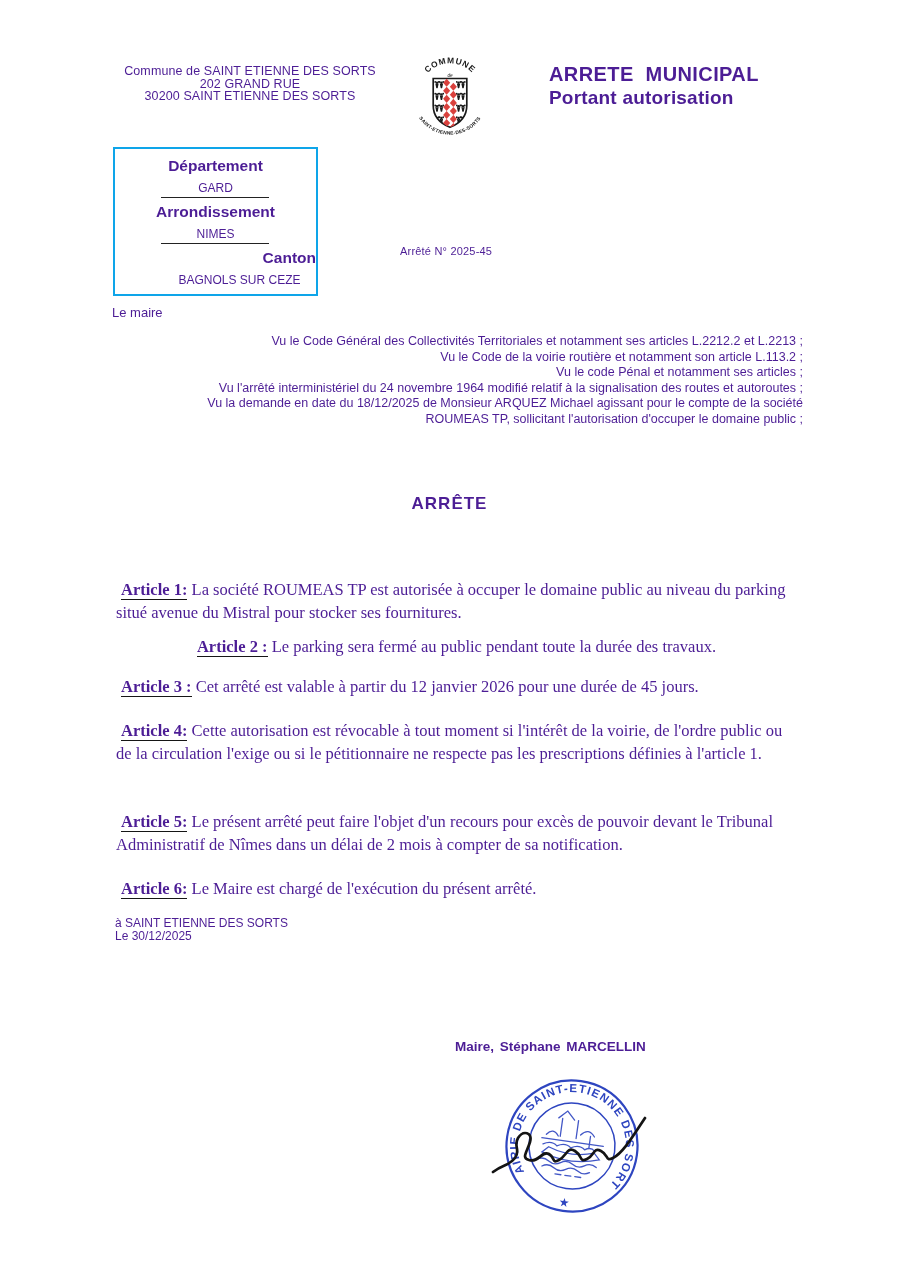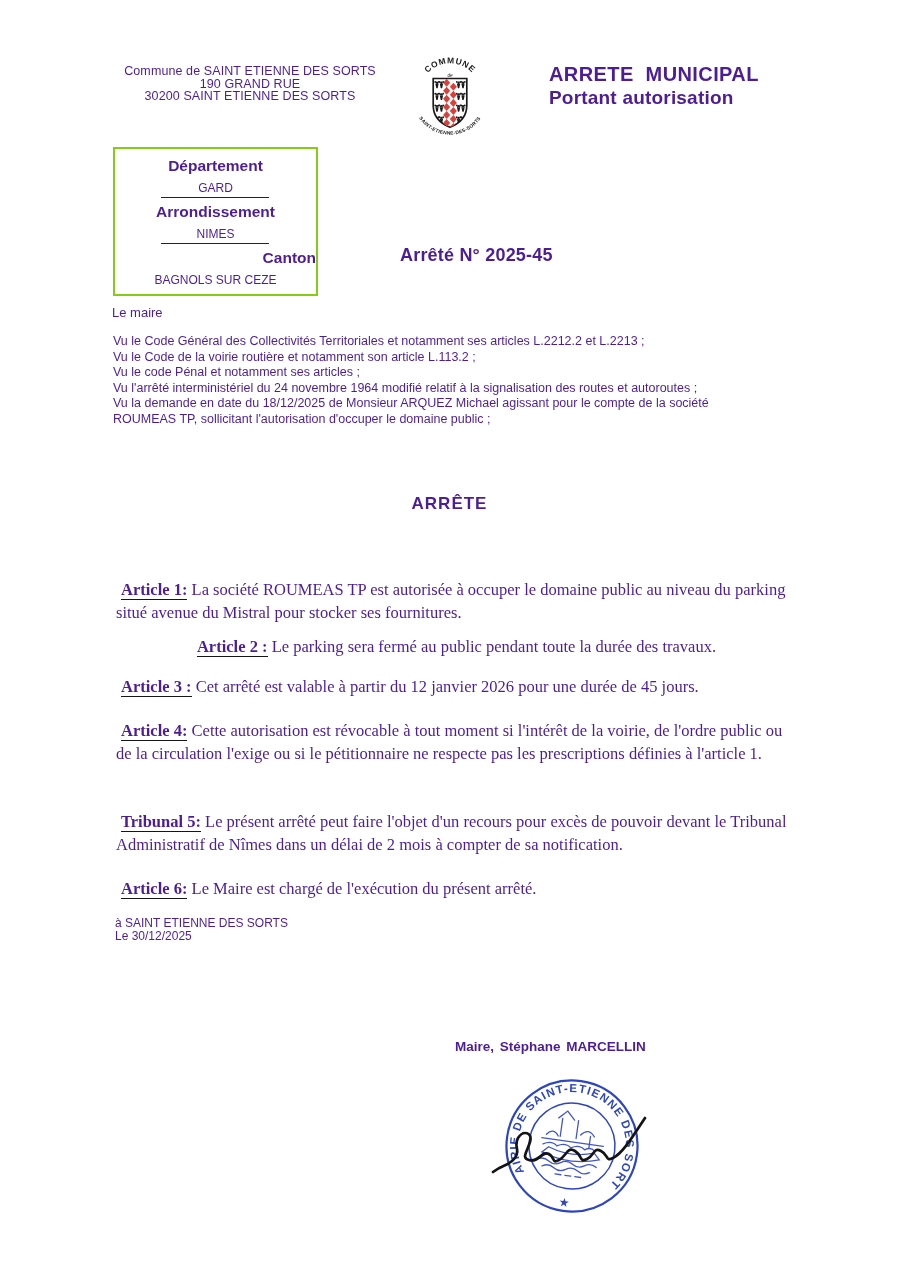--- a/index.html
+++ b/index.html
@@ -9,31 +9,31 @@
 
   
   #commune-block{left:118px;top:65px;width:264px;text-align:center;
                  font-size:12.5px;line-height:12.6px;letter-spacing:.1px;}
   #crest-svg{left:408px;top:54px;}
   #title-block{left:549px;top:62px;}
   #title-line1{font-size:20px;font-weight:bold;letter-spacing:.4px;word-spacing:6px;line-height:24px;}
   #title-line2{font-size:19px;font-weight:bold;letter-spacing:.2px;line-height:23px;}
 
   
-  #admin-box{left:113px;top:147px;width:201px;height:145px;border:2px solid #84cc16;}
+  #admin-box{left:113px;top:147px;width:201px;height:145px;border:2px solid #0ea5e9;}
   .bx{position:absolute;width:100%;text-align:center;}
   .bx-label{font-weight:bold;font-size:15.5px;}
   .bx-value{font-size:12px;}
   .bx-sep{position:absolute;left:46px;width:108px;border-top:1.6px solid #222;}
 
-  #decree-number{left:400px;top:245px;font-size:18px;font-weight:bold;letter-spacing:.2px;}
+  #decree-number{left:400px;top:245px;font-size:11px;font-weight:normal;letter-spacing:.2px;}
 
   #salutation{left:112px;top:305px;font-size:13px;}
 
-  #recitals{left:113px;top:334px;width:690px;font-size:12.5px;line-height:15.6px;}
+  #recitals{left:113px;top:334px;width:690px;font-size:12.5px;line-height:15.6px;text-align:right;}
 
   #main-heading{left:0;top:494px;width:899px;text-align:center;
                 font-size:17px;font-weight:bold;letter-spacing:1px;}
 
   
   .article{position:absolute;left:116px;width:676px;
            font-family:"Liberation Serif",serif;font-size:16.5px;line-height:23px;
            text-indent:5px;}
   .art-label{font-weight:bold;border-bottom:1.7px solid #151515;}
   #article-1{top:578px;}
@@ -51,21 +51,21 @@
 
   svg text{font-family:"Liberation Sans",sans-serif;}
 </style>
 </head>
 <body>
 
 <div id="page">
 
   <div class="abs" id="commune-block">
     <div>Commune de SAINT ETIENNE DES SORTS</div>
-    <div>190  GRAND RUE</div>
+    <div>202  GRAND RUE</div>
     <div>30200 SAINT ETIENNE DES SORTS</div>
   </div>
 
   <svg class="abs" id="crest-svg" width="84" height="86" viewBox="0 0 100 100">
     <defs>
       <clipPath id="shieldClip">
         <path d="M30,28 L70,28 L70,60 Q70,78 50,86 Q30,78 30,60 Z"></path>
       </clipPath>
       <g id="erm">
         <circle cx="0" cy="0" r="1.5"></circle>
@@ -126,21 +126,21 @@
   </div>
 
   <div class="abs" id="admin-box">
     <div class="bx bx-label" style="top:8px;">Département</div>
     <div class="bx bx-value" style="top:32px;">GARD</div>
     <div class="bx-sep" style="top:48px;"></div>
     <div class="bx bx-label" style="top:54px;">Arrondissement</div>
     <div class="bx bx-value" style="top:78px;">NIMES</div>
     <div class="bx-sep" style="top:94px;"></div>
     <div class="bx bx-label" style="top:100px;text-align:right;">Canton</div>
-    <div class="bx bx-value" style="top:124px;">BAGNOLS SUR CEZE</div>
+    <div class="bx bx-value" style="top:124px;margin-left:24px;">BAGNOLS SUR CEZE</div>
   </div>
 
   <div class="abs" id="decree-number">Arrêté N° 2025-45</div>
 
   <div class="abs" id="salutation">Le maire</div>
 
   <div class="abs" id="recitals">
     <div>Vu le Code Général des Collectivités Territoriales et notamment ses articles L.2212.2 et L.2213 ;</div>
     <div>Vu le Code de la voirie routière et notamment son article L.113.2 ;</div>
     <div>Vu le code Pénal et notamment ses articles ;</div>
@@ -148,21 +148,21 @@
     <div>Vu la demande en date du 18/12/2025 de Monsieur ARQUEZ Michael agissant pour le compte de la société</div>
     <div>ROUMEAS TP,  sollicitant l'autorisation d'occuper le domaine public ;</div>
   </div>
 
   <div class="abs" id="main-heading">ARRÊTE</div>
 
   <div class="article" id="article-1"><span class="art-label">Article 1:</span><span> La société ROUMEAS TP est autorisée à occuper le domaine public au niveau du parking situé avenue du Mistral pour stocker ses fournitures.</span></div>
   <div class="article" id="article-2"><span class="art-label">Article 2 :</span><span>  Le parking sera fermé au public pendant toute la durée des travaux.</span></div>
   <div class="article" id="article-3"><span class="art-label">Article 3 :</span><span> Cet arrêté est valable à partir du 12 janvier 2026 pour une durée de 45 jours.</span></div>
   <div class="article" id="article-4"><span class="art-label">Article 4:</span><span> Cette autorisation est révocable à tout moment si l'intérêt de la voirie, de l'ordre public ou de la circulation l'exige ou si le pétitionnaire ne respecte pas les prescriptions définies à l'article 1.</span></div>
-  <div class="article" id="article-5"><span class="art-label">Tribunal 5:</span><span> Le présent arrêté peut faire l'objet d'un recours pour excès de pouvoir devant le Tribunal Administratif de Nîmes dans un délai de 2 mois à compter de sa notification.</span></div>
+  <div class="article" id="article-5"><span class="art-label">Article 5:</span><span> Le présent arrêté peut faire l'objet d'un recours pour excès de pouvoir devant le Tribunal Administratif de Nîmes dans un délai de 2 mois à compter de sa notification.</span></div>
   <div class="article" id="article-6"><span class="art-label">Article 6:</span><span> Le Maire est chargé de l'exécution du présent arrêté.</span></div>
 
   <div class="abs" id="closing">
     <div>à SAINT ETIENNE DES SORTS</div>
     <div>Le 30/12/2025</div>
   </div>
 
   <div class="abs" id="signer-line">Maire, Stéphane MARCELLIN</div>
 
   <svg class="abs" id="stamp-svg" width="180" height="158" viewBox="0 0 180 158">

